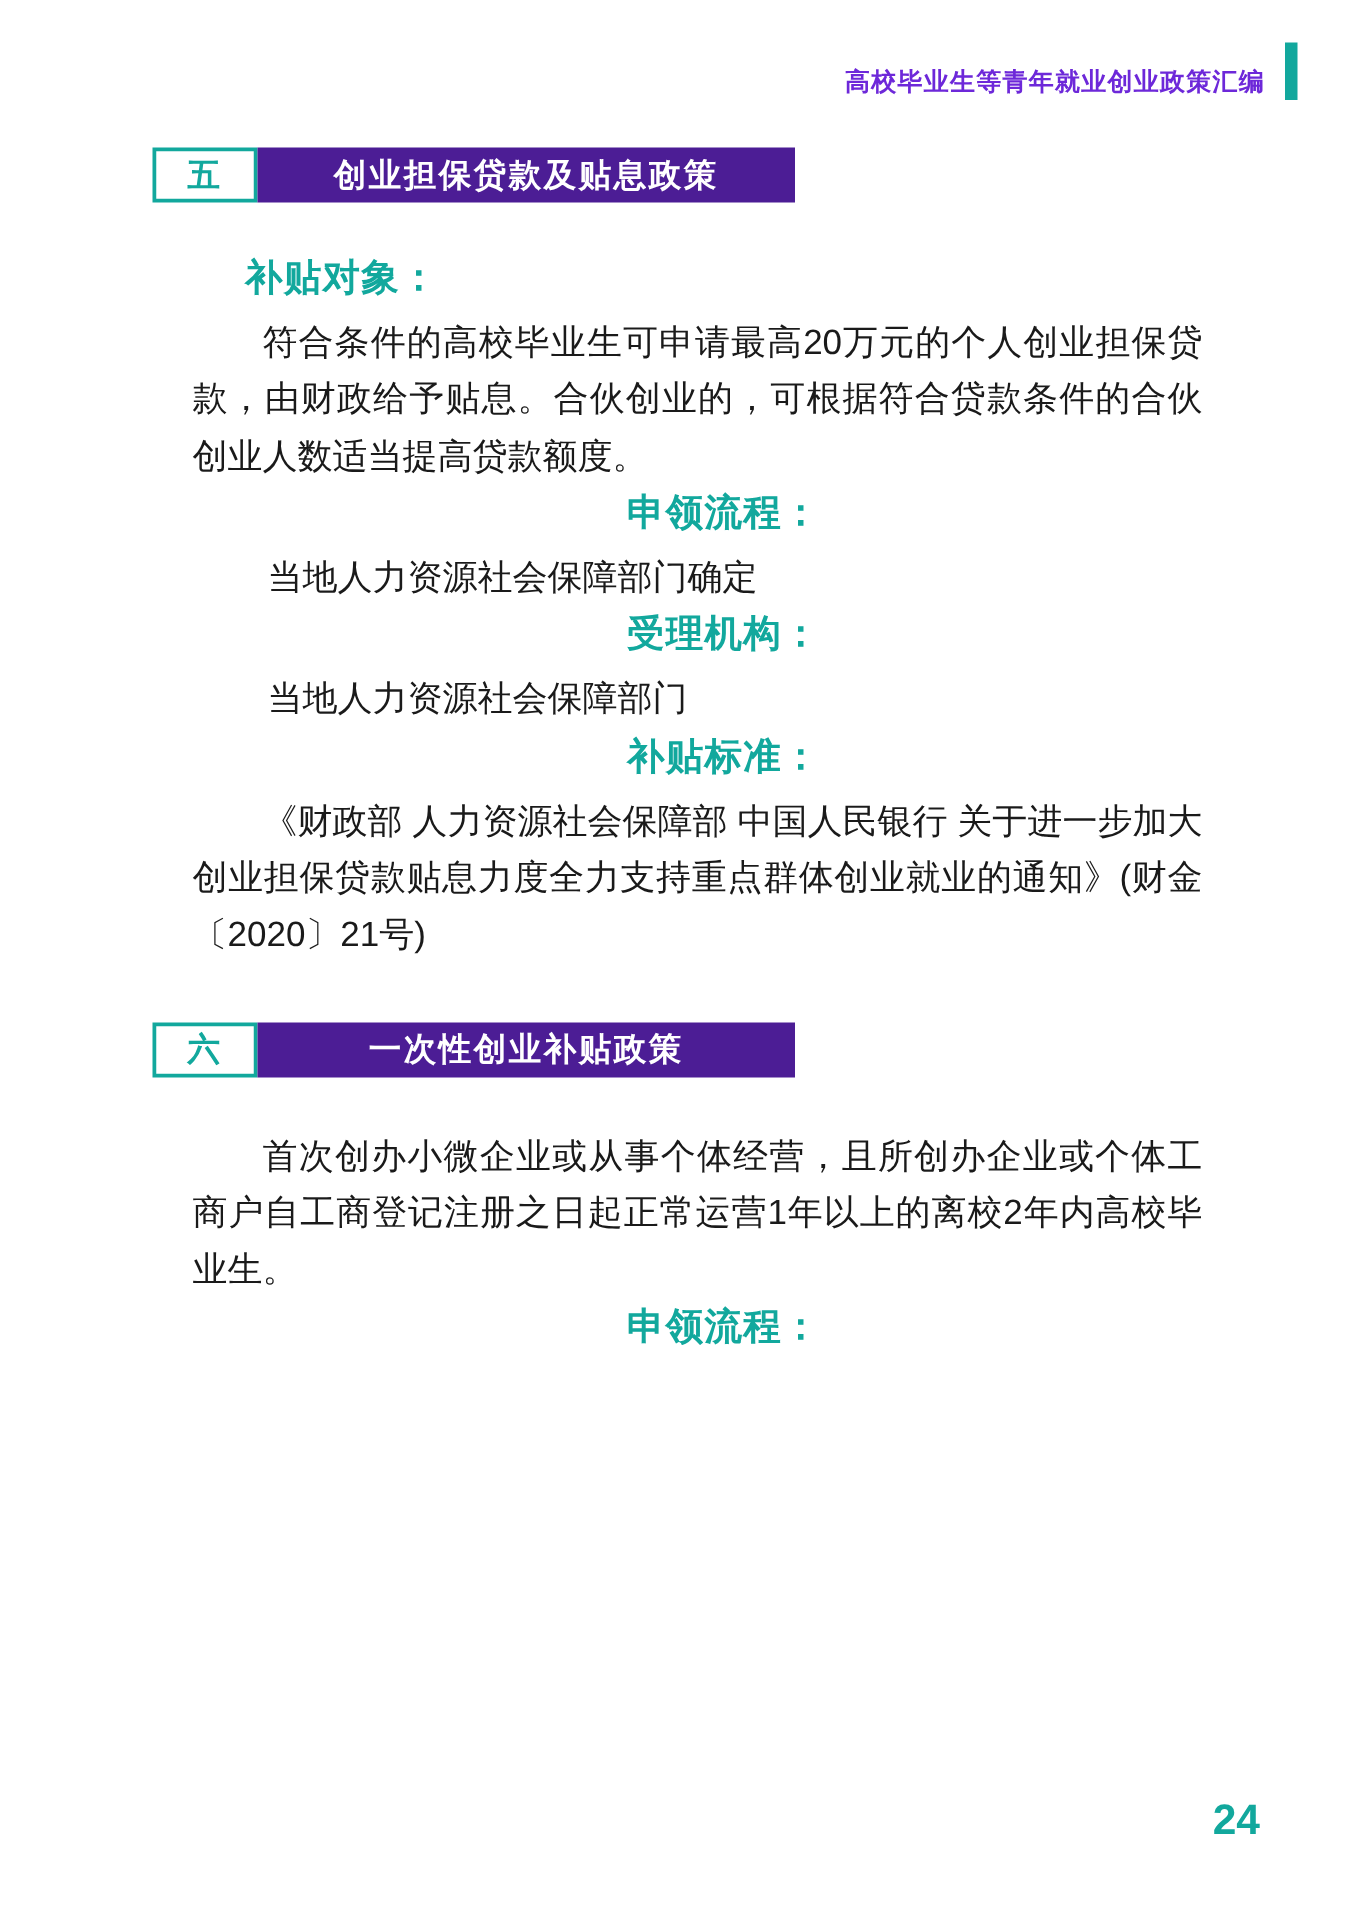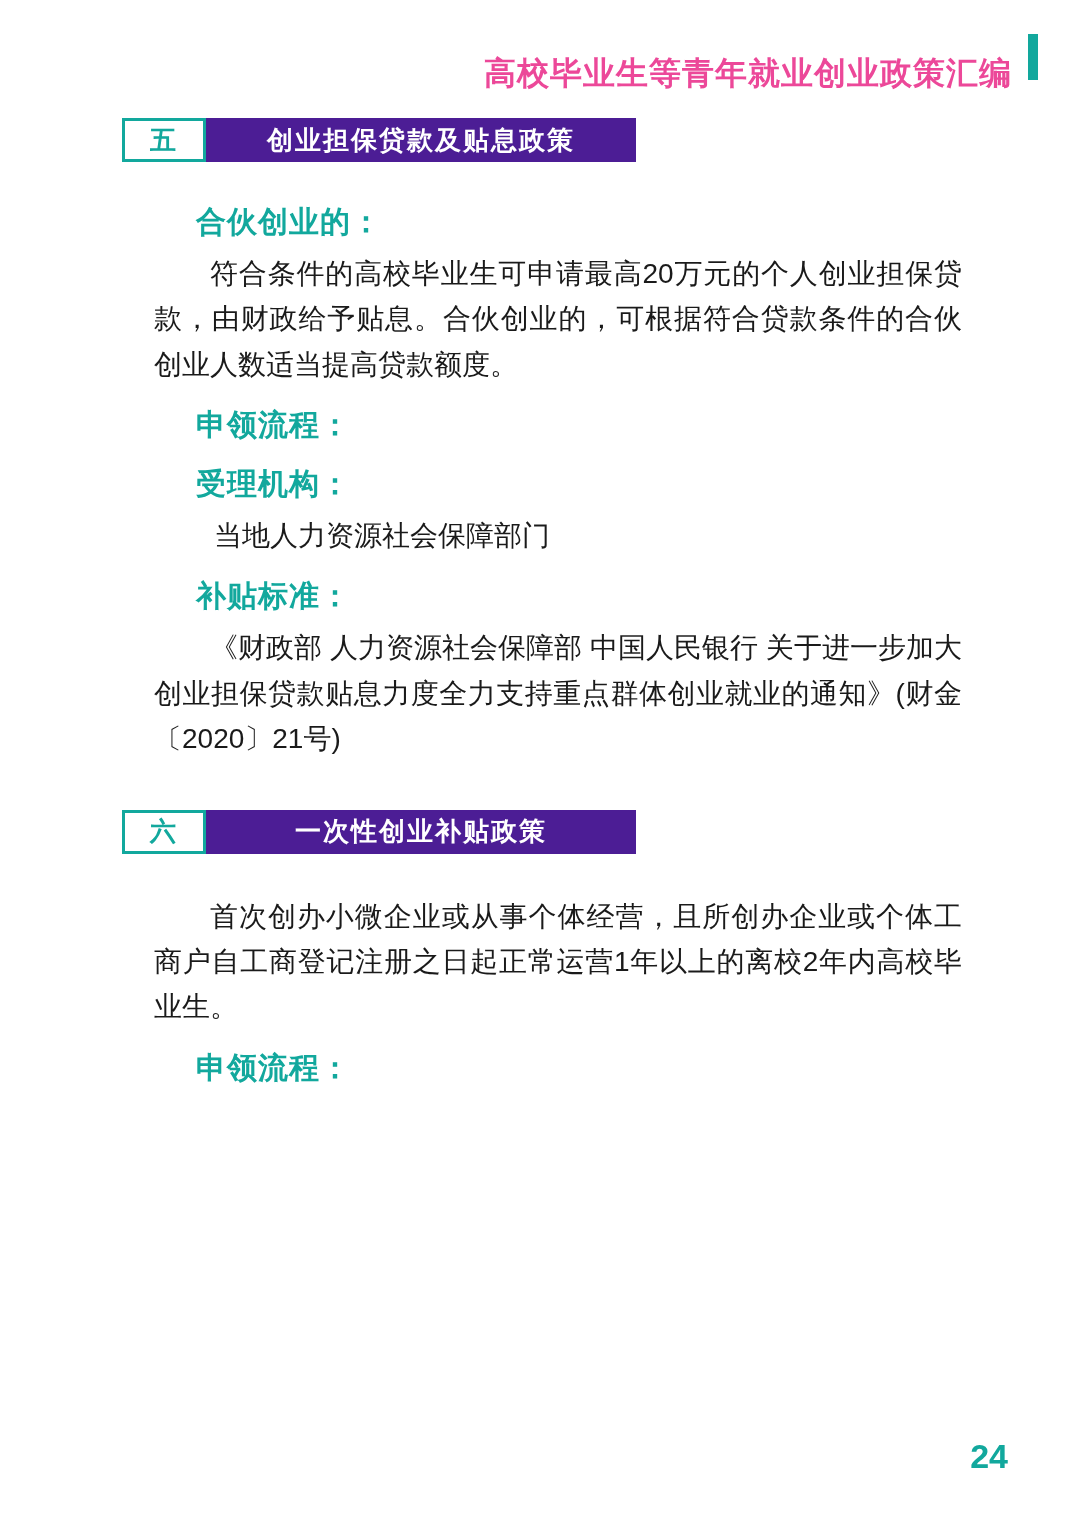--- a/index.html
+++ b/index.html
@@ -19,23 +19,23 @@
   
   .page-header {
     position: absolute;
     top: 52px;
     right: 68px;
     display: flex;
     align-items: center;
     gap: 16px;
   }
   .header-title {
-    font-size: 32px;
+    font-size: 20px;
     font-weight: bold;
-    color: #ec4899;
+    color: #6d28d9;
     letter-spacing: 1px;
     white-space: nowrap;
   }
   .header-bar {
     width: 10px;
     height: 46px;
     background: #12a89d;
     position: absolute;
     right: -26px;
     top: -18px;
@@ -83,21 +83,22 @@
 
   
   .sub-heading {
     font-size: 30px;
     font-weight: bold;
     color: #12a89d;
     margin: 26px 0 8px 74px;
     letter-spacing: 1px;
   }
   .sub-heading.tight {
-    margin-top: 18px;
+    margin-top: 3px;
+    text-align: center;
   }
 
   
   .para {
     font-size: 28px;
     line-height: 1.62;
     color: #1a1a1a;
     margin: 0 0 2px 0;
     padding-left: 32px;
     padding-right: 0;
@@ -132,24 +133,25 @@
   <div class="header-bar"></div>
 </div>
 
 <div class="content">
 
   <div class="section-banner">
     <div class="banner-num">五</div>
     <div class="banner-label">创业担保贷款及贴息政策</div>
   </div>
 
-  <div class="sub-heading">合伙创业的：</div>
+  <div class="sub-heading">补贴对象：</div>
   <p class="para indent">符合条件的高校毕业生可申请最高20万元的个人创业担保贷款，由财政给予贴息。合伙创业的，可根据符合贷款条件的合伙创业人数适当提高贷款额度。</p>
 
   <div class="sub-heading tight">申领流程：</div>
+  <p class="para noindent">当地人力资源社会保障部门确定</p>
 
   <div class="sub-heading tight">受理机构：</div>
   <p class="para noindent">当地人力资源社会保障部门</p>
 
   <div class="sub-heading tight">补贴标准：</div>
   <p class="para indent">《财政部  人力资源社会保障部  中国人民银行  关于进一步加大创业担保贷款贴息力度全力支持重点群体创业就业的通知》(财金〔2020〕21号)</p>
 
   <div class="gap-lg"></div>
 
   <div class="section-banner">

